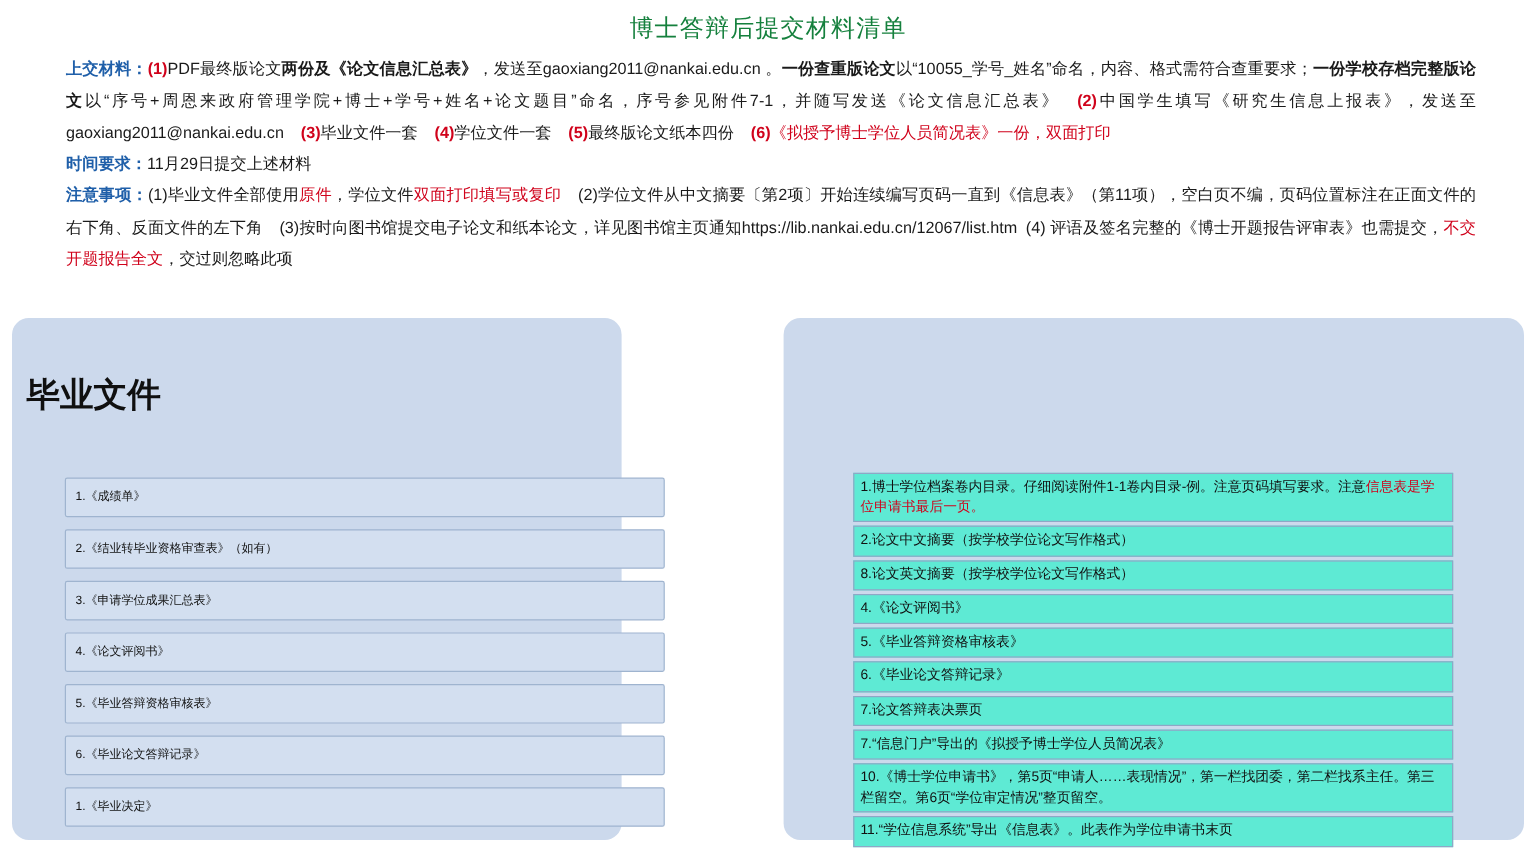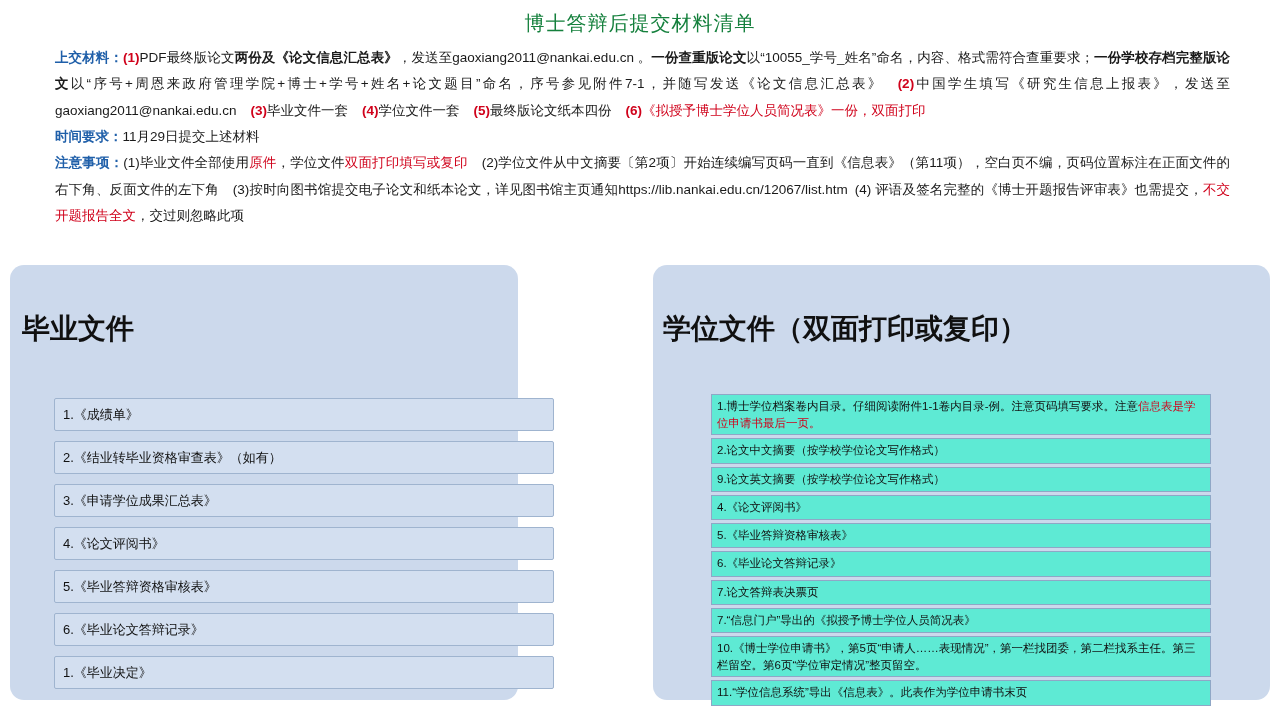--- a/index.html
+++ b/index.html
@@ -94,21 +94,21 @@
   .list-left {
     position: absolute;
     left: 44px;
     top: 133px;
     width: 500px;
   }
   .list-left .item {
     background: #d3dff0;
     border: 1px solid #9fb4cf;
     border-radius: 2px;
-    font-size: 13px;
+    font-size: 10px;
     color: #111;
     padding: 6px 8px;
     margin-bottom: 10px;
     height: 19px;
     line-height: 19px;
     box-sizing: content-box;
   }
   .list-right {
     position: absolute;
     left: 58px;
@@ -154,25 +154,24 @@
       <div class="item">2.《结业转毕业资格审查表》（如有）</div>
       <div class="item">3.《申请学位成果汇总表》</div>
       <div class="item">4.《论文评阅书》</div>
       <div class="item">5.《毕业答辩资格审核表》</div>
       <div class="item">6.《毕业论文答辩记录》</div>
       <div class="item">1.《毕业决定》</div>
     </div>
   </div>
 
   <div class="panel panel-right">
-    <div class="panel-title">学位文件（双面打印或复印）</div>
     <div class="list-right">
       <div class="item tall"><span>1.博士学位档案卷内目录。仔细阅读附件1-1卷内目录-例。注意页码填写要求。注意</span><span class="red">信息表是学位申请书最后一页。</span></div>
       <div class="item">2.论文中文摘要（按学校学位论文写作格式）</div>
-      <div class="item">9.论文英文摘要（按学校学位论文写作格式）</div>
+      <div class="item">8.论文英文摘要（按学校学位论文写作格式）</div>
       <div class="item">4.《论文评阅书》</div>
       <div class="item">5.《毕业答辩资格审核表》</div>
       <div class="item">6.《毕业论文答辩记录》</div>
       <div class="item">7.论文答辩表决票页</div>
       <div class="item">7.“信息门户”导出的《拟授予博士学位人员简况表》</div>
       <div class="item tall">10.《博士学位申请书》，第5页“申请人……表现情况”，第一栏找团委，第二栏找系主任。第三栏留空。第6页“学位审定情况”整页留空。</div>
       <div class="item">11.“学位信息系统”导出《信息表》。此表作为学位申请书末页</div>
 
     </div>
   </div>

